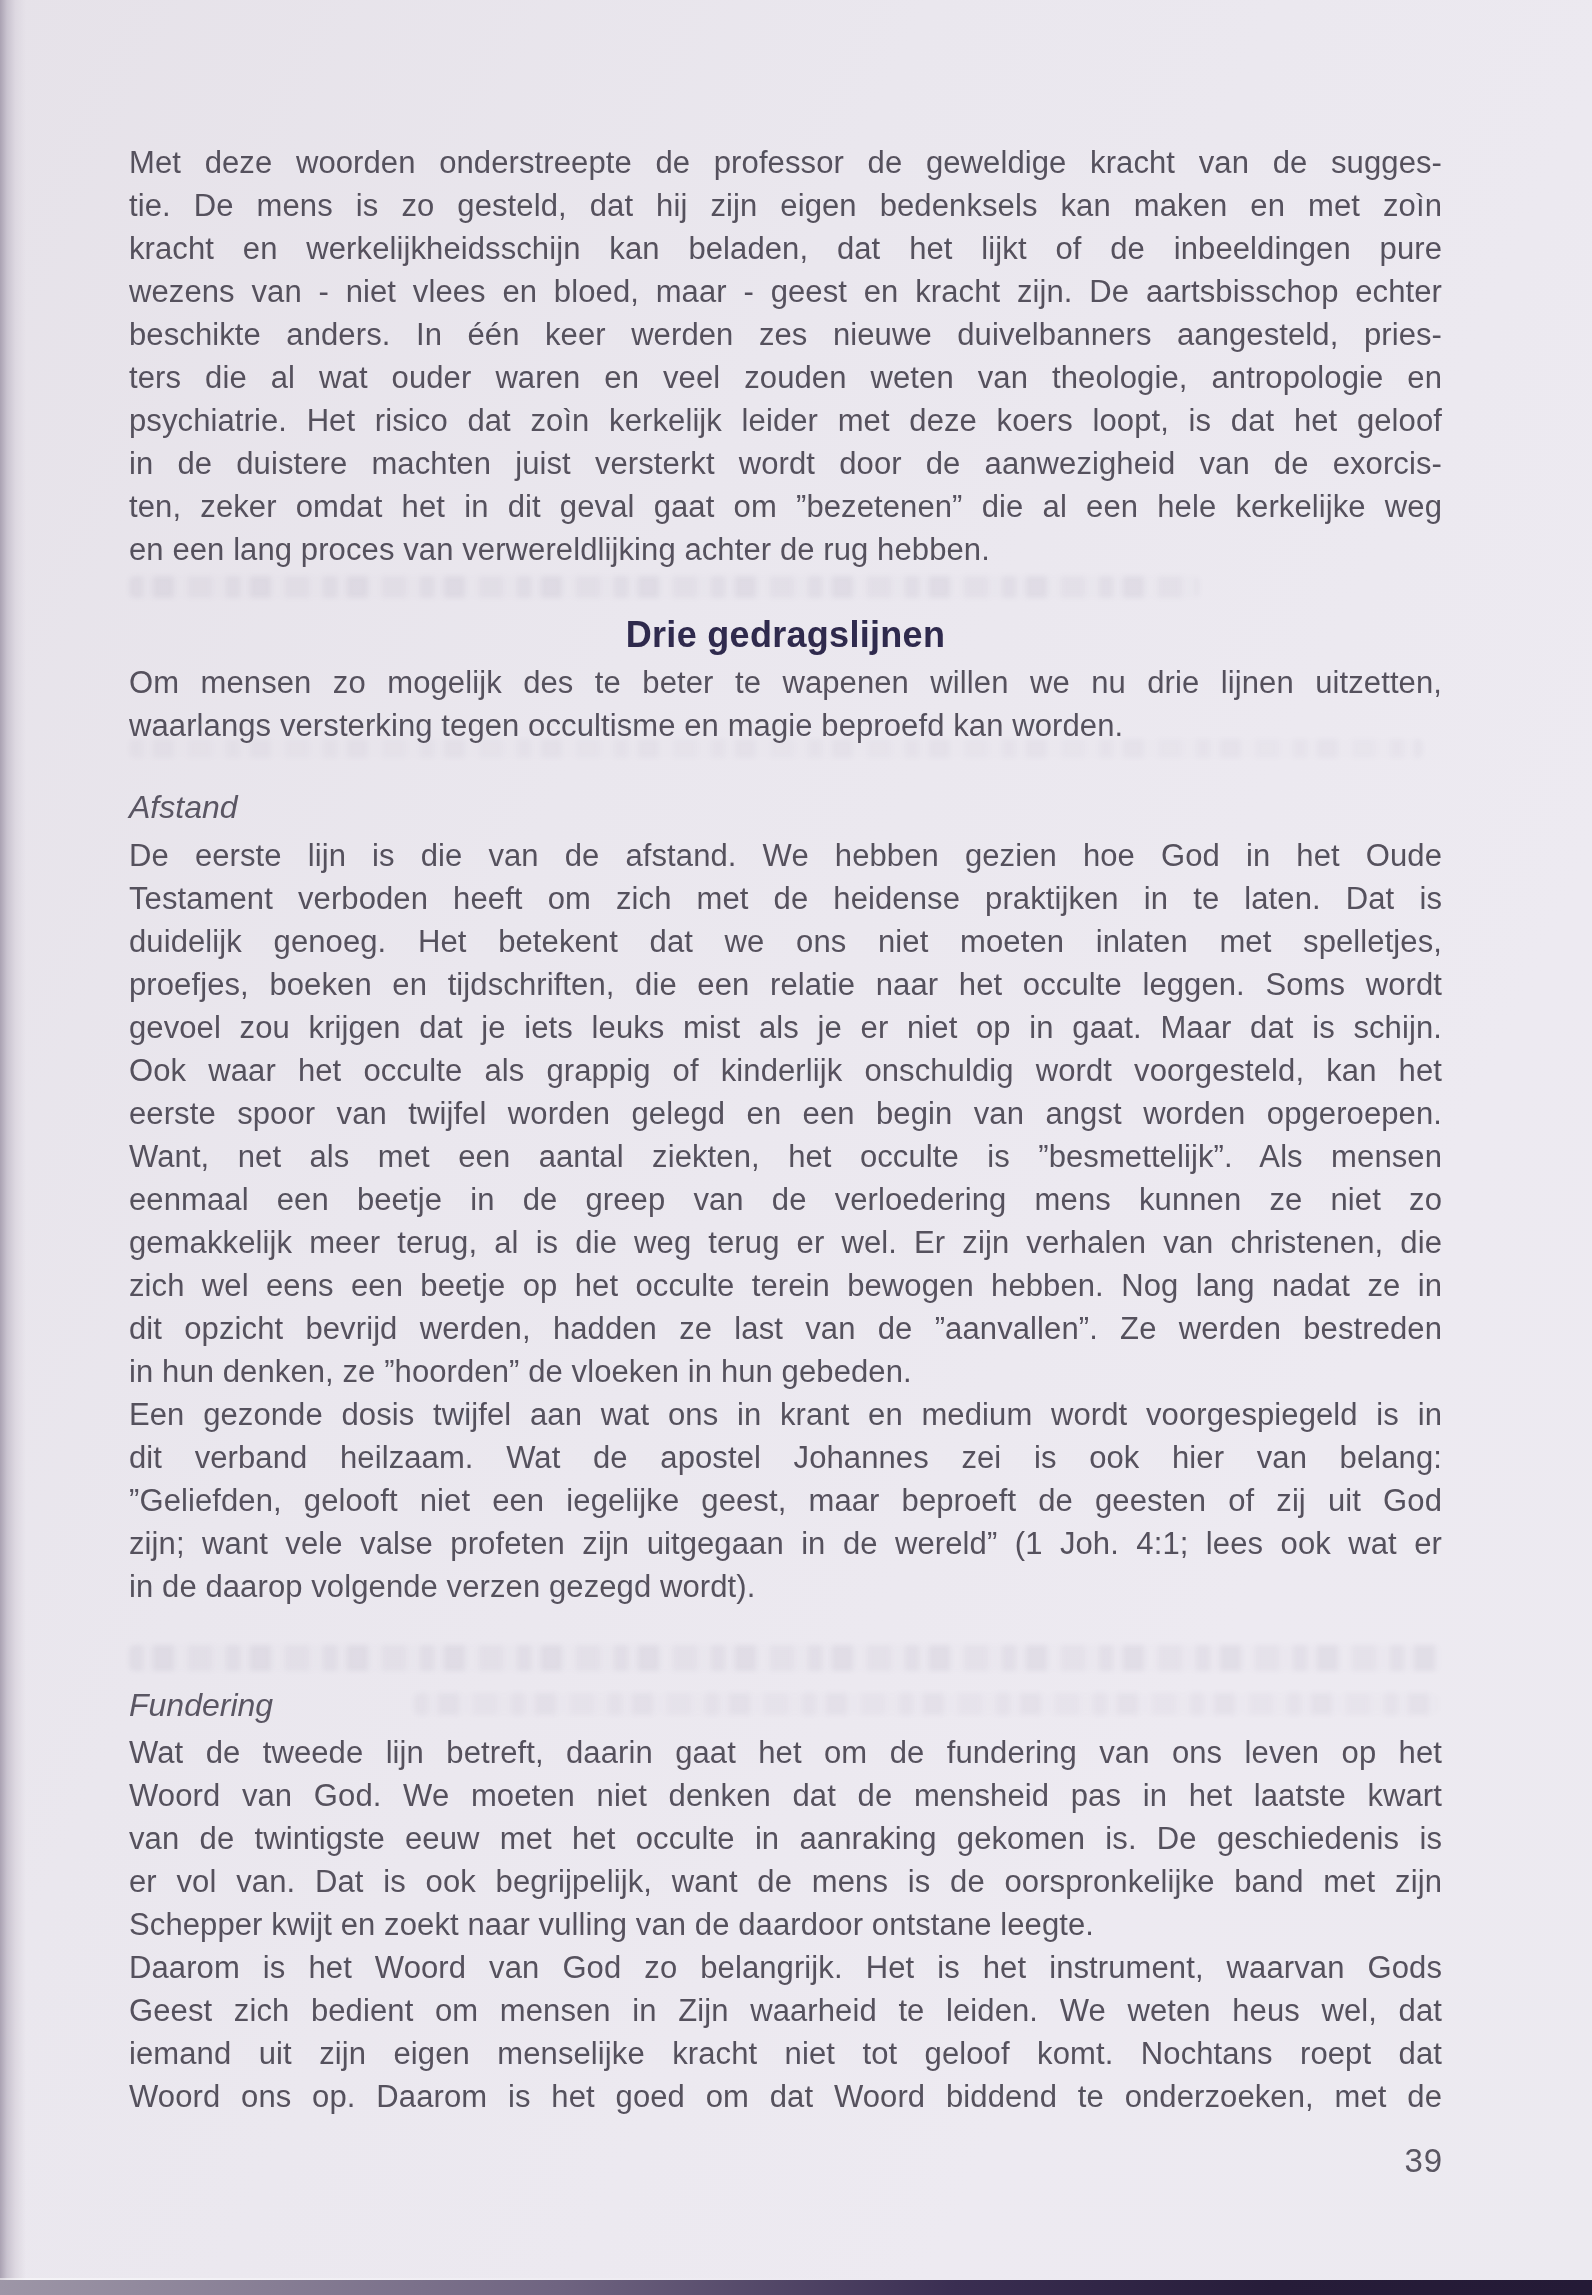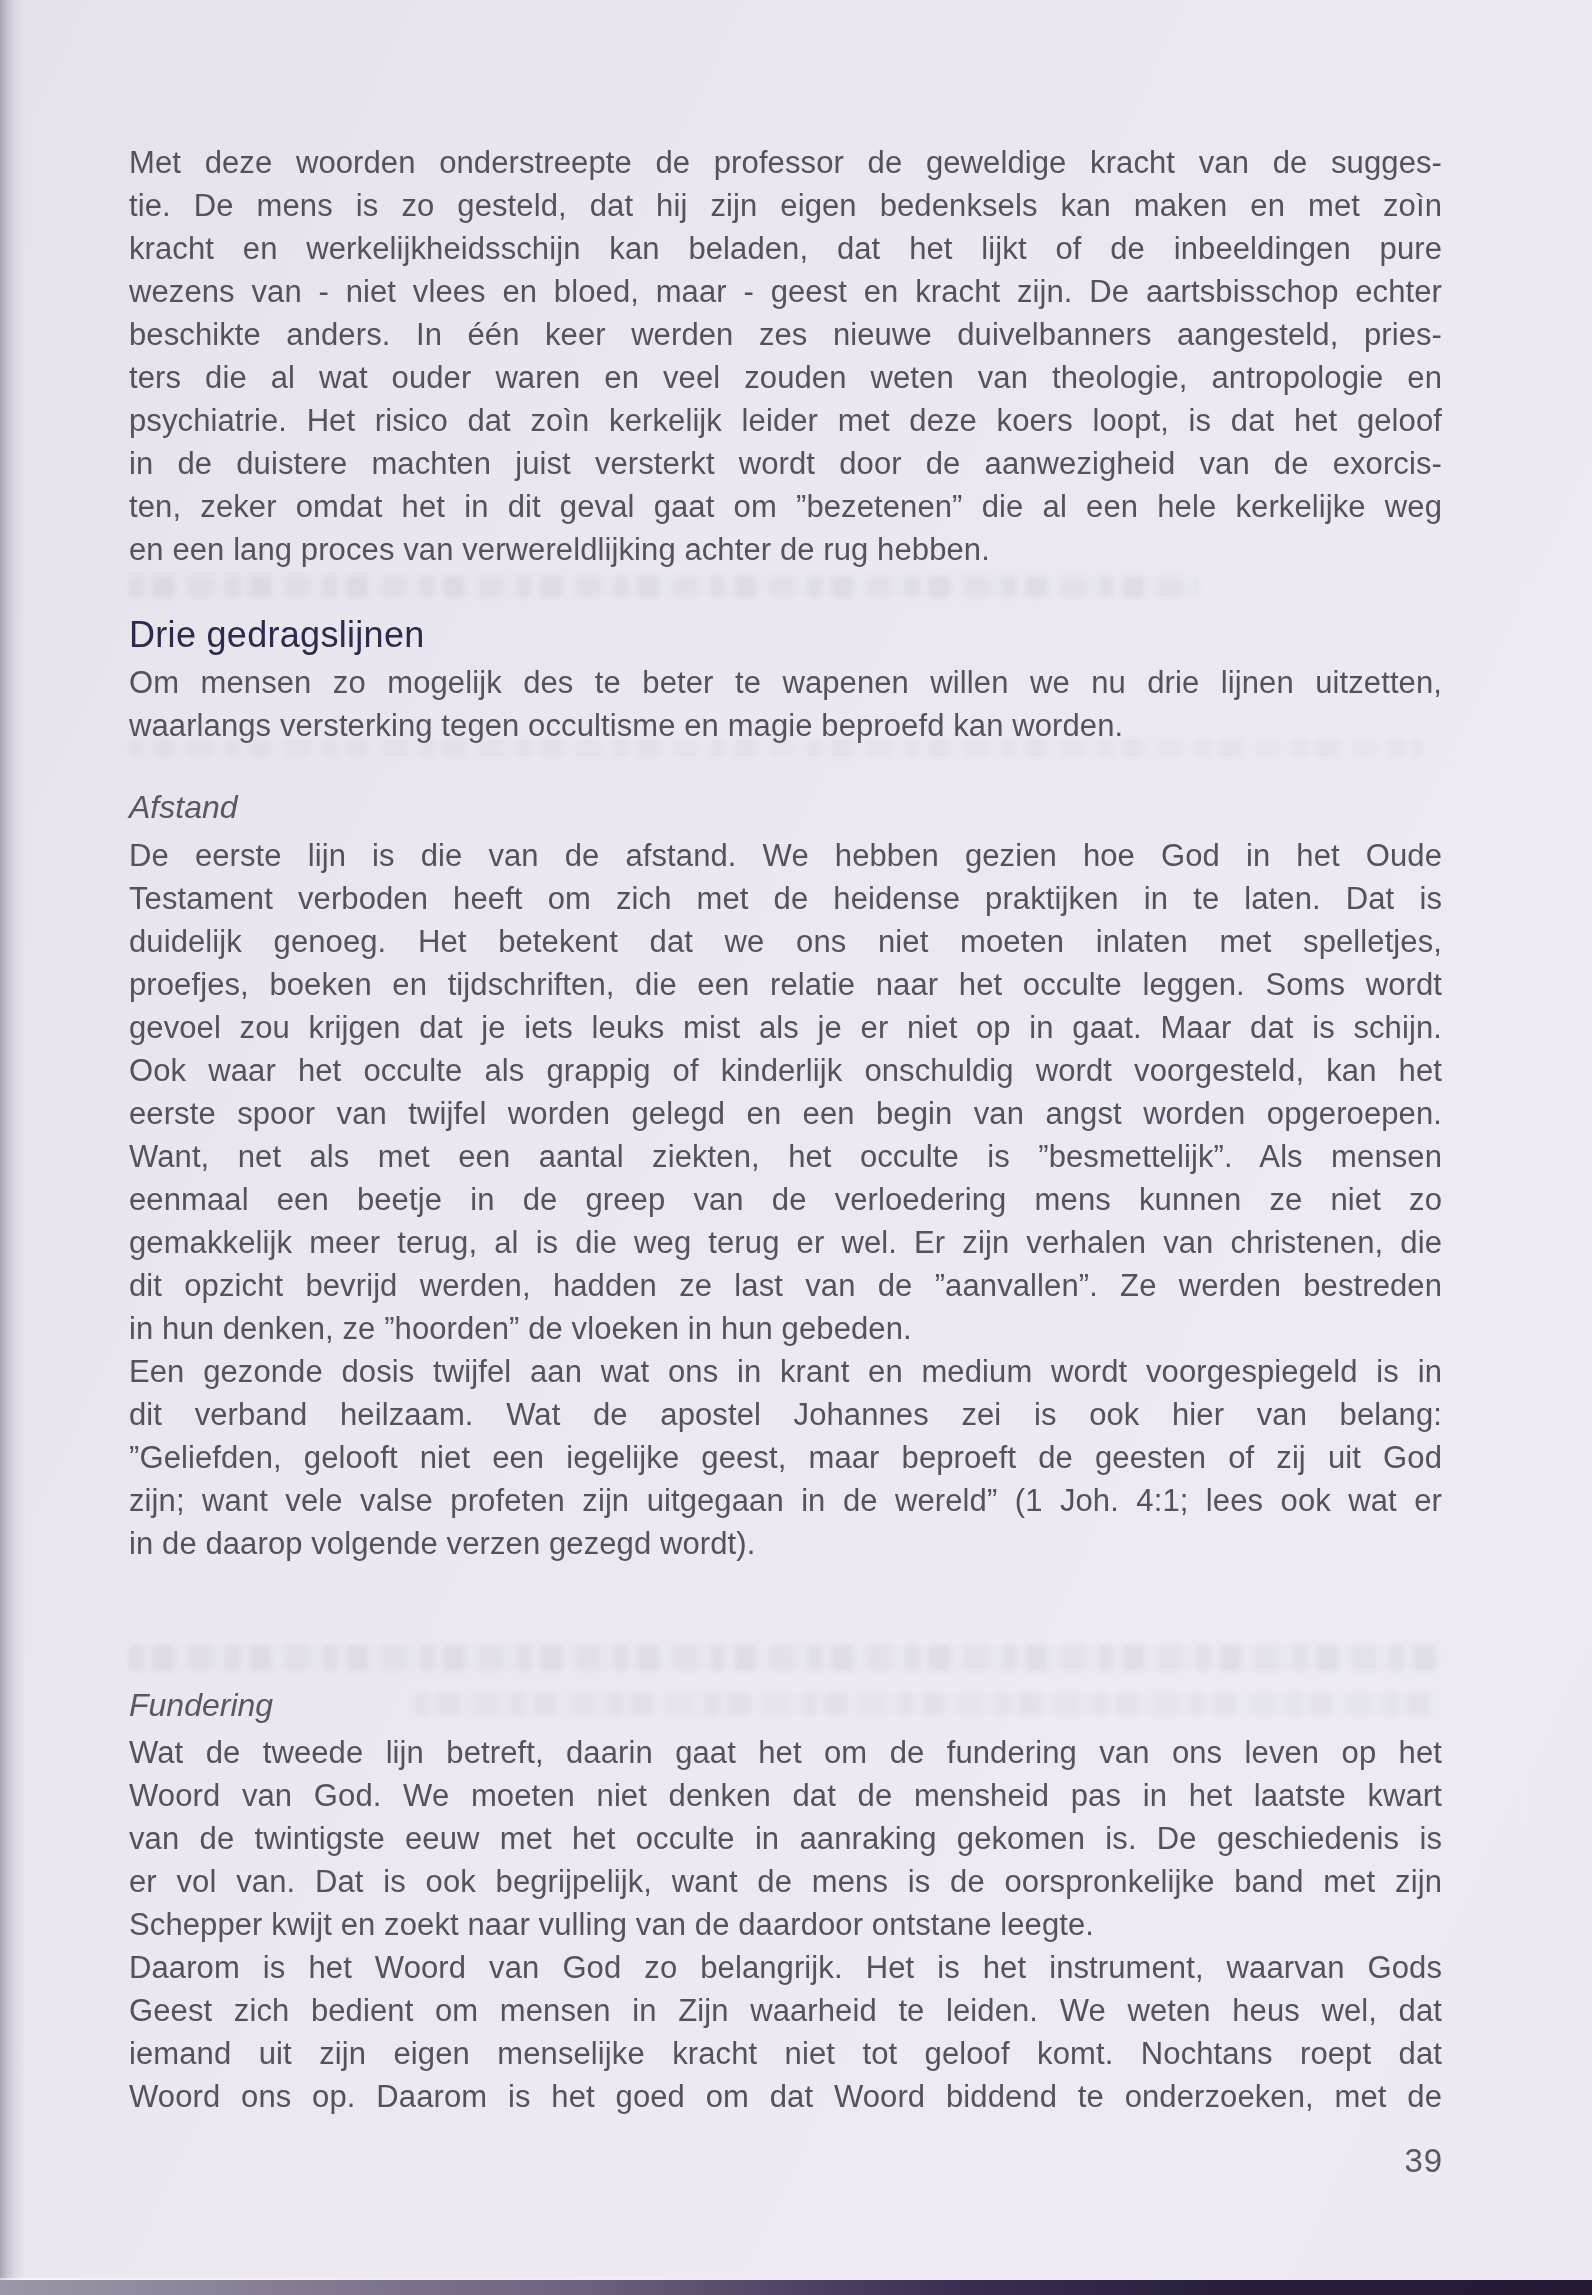--- a/index.html
+++ b/index.html
@@ -27,22 +27,22 @@
   
   .col{position:absolute;left:129px;width:1313px;}
   .text-line{
     height:43px;line-height:43px;
     font-size:31px;letter-spacing:0.1px;
     text-align:justify;text-align-last:justify;
     white-space:normal;overflow:visible;
   }
   .text-line.line-end{text-align-last:left;}
   .section-heading{
-    font-size:36px;font-weight:normal;color:#2f2a4d;
-    line-height:41px;letter-spacing:0.3px;
+    font-size:36px;font-weight:bold;color:#2f2a4d;
+    line-height:41px;letter-spacing:0.3px;text-align:center;
   }
   .sub-heading{
     font-size:32px;font-style:italic;color:#5a5663;line-height:40px;
   }
   .page-number{
     position:absolute;top:2142px;left:1270px;width:173px;
     text-align:right;font-size:33px;color:#5a5662;letter-spacing:0.9px;
   }
   
   .ghost{
@@ -92,20 +92,21 @@
       <div class="text-line">De eerste lijn is die van de afstand. We hebben gezien hoe God in het Oude</div>
       <div class="text-line">Testament verboden heeft om zich met de heidense praktijken in te laten. Dat is</div>
       <div class="text-line">duidelijk genoeg. Het betekent dat we ons niet moeten inlaten met spelletjes,</div>
       <div class="text-line">proefjes, boeken en tijdschriften, die een relatie naar het occulte leggen. Soms wordt</div>
       <div class="text-line">gevoel zou krijgen dat je iets leuks mist als je er niet op in gaat. Maar dat is schijn.</div>
       <div class="text-line">Ook waar het occulte als grappig of kinderlijk onschuldig wordt voorgesteld, kan het</div>
       <div class="text-line">eerste spoor van twijfel worden gelegd en een begin van angst worden opgeroepen.</div>
       <div class="text-line">Want, net als met een aantal ziekten, het occulte is ”besmettelijk”. Als mensen</div>
       <div class="text-line">eenmaal een beetje in de greep van de verloedering mens kunnen ze niet zo</div>
       <div class="text-line">gemakkelijk meer terug, al is die weg terug er wel. Er zijn verhalen van christenen, die</div>
+      <div class="text-line">zich wel eens een beetje op het occulte terein bewogen hebben. Nog lang nadat ze in</div>
       <div class="text-line">dit opzicht bevrijd werden, hadden ze last van de ”aanvallen”. Ze werden bestreden</div>
       <div class="text-line line-end">in hun denken, ze ”hoorden” de vloeken in hun gebeden.</div>
       <div class="text-line">Een gezonde dosis twijfel aan wat ons in krant en medium wordt voorgespiegeld is in</div>
       <div class="text-line">dit verband heilzaam. Wat de apostel Johannes zei is ook hier van belang:</div>
       <div class="text-line">”Geliefden, gelooft niet een iegelijke geest, maar beproeft de geesten of zij uit God</div>
       <div class="text-line">zijn; want vele valse profeten zijn uitgegaan in de wereld” (1 Joh. 4:1; lees ook wat er</div>
       <div class="text-line line-end">in de daarop volgende verzen gezegd wordt).</div>
     </div>
 
   <div class="col sub-heading" style="top:1685px;">Fundering</div>

